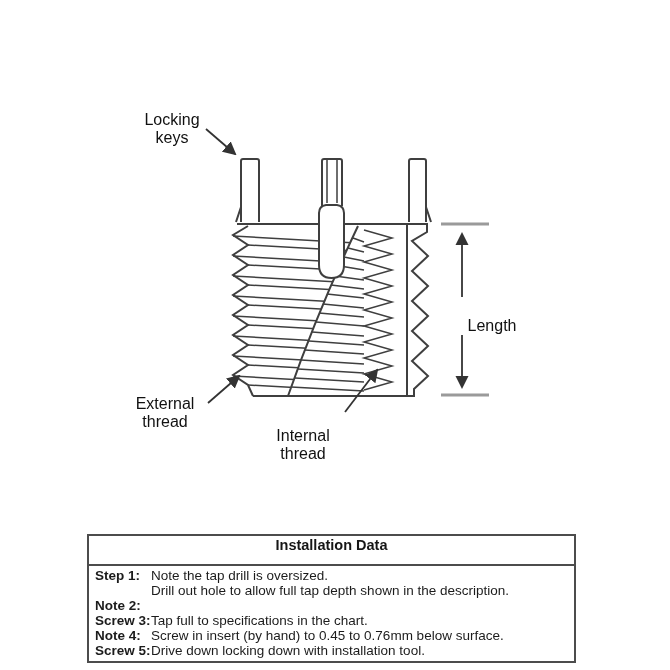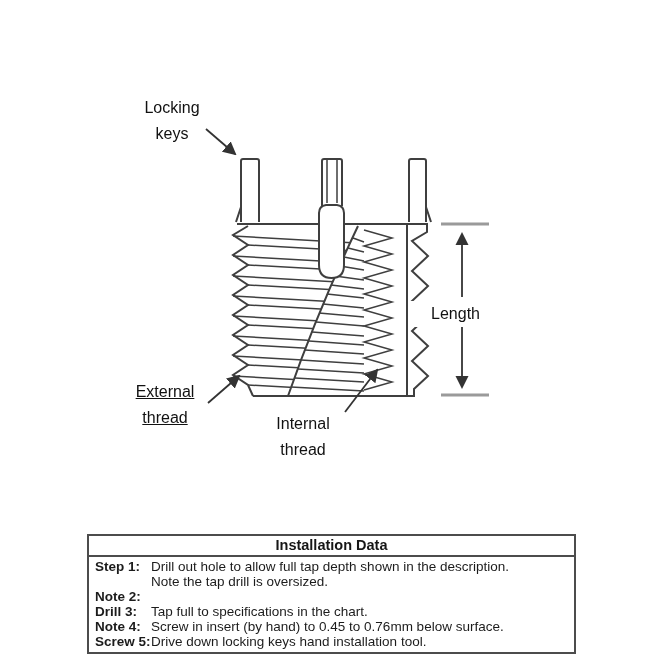--- a/index.html
+++ b/index.html
@@ -3,31 +3,31 @@
 <meta charset="utf-8">
 <style>
   html,body{margin:0;padding:0;}
   body{
     width:670px;height:670px;position:relative;background:#ffffff;
     font-family:"Liberation Sans",sans-serif;color:#111;overflow:hidden;
   }
   .stage{position:absolute;inset:0;}
   svg{position:absolute;left:0;top:0;}
   .lbl{
-    position:absolute;font-size:16px;line-height:26px;color:#111;
-    text-align:center;white-space:pre-line;
+    position:absolute;font-size:16px;line-height:18px;color:#111;
+    text-align:center;white-space:pre-line;margin-top:16px;
   }
   .lbl-length{text-align:center;background:#fff;}
   .itable{
     position:absolute;left:87px;top:534px;width:489px;
     border:2px solid #4c4c4c;background:#fff;box-sizing:border-box;
   }
   .itable-title{
     font-weight:bold;font-size:14.5px;line-height:17px;text-align:center;
-    padding:1px 0 1px 0;border-bottom:2px solid #4c4c4c;color:#161616;
+    padding:1px 0 10px 0;border-bottom:2px solid #4c4c4c;color:#161616;
   }
   .itable-body{padding:2px 3px 3px 4px;}
   .step{display:flex;font-size:13.5px;line-height:15px;color:#1c1c1c;}
   .step-label{font-weight:bold;flex:0 0 56px;width:56px;padding-left:2px;}
   .step-text{flex:1;}
 </style>
 </head>
 <body>
 
 <div class="stage">
@@ -76,47 +76,47 @@
 
     <g fill="none" stroke="#333" stroke-width="1.8">
       <path d="M206 129 L235 154" marker-end="url(#ah)"></path>
       <path d="M208 403 L239 376" marker-end="url(#ah)"></path>
       <path d="M345 412 L377 370" marker-end="url(#ah)"></path>
     </g>
   </svg>
 
   <div class="lbl" style="left:130px;top:95px;width:84px;">Locking
 keys</div>
-  <div class="lbl lbl-length" style="left:408px;top:301px;width:72px;text-align:right;">Length</div>
-  <div class="lbl" style="left:122px;top:379px;width:86px;text-decoration:underline;">External
+  <div class="lbl lbl-length" style="left:456px;top:301px;width:72px;">Length</div>
+  <div class="lbl" style="left:122px;top:379px;width:86px;">External
 thread</div>
   <div class="lbl" style="left:260px;top:411px;width:86px;">Internal
 thread</div>
 
   <div class="itable">
     <div class="itable-title">Installation Data</div>
     <div class="itable-body">
       <div class="step">
         <span class="step-label">Step 1:</span>
         <span class="step-text">
+          <span style="display:block">Note the tap drill is oversized.</span>
           <span style="display:block">Drill out hole to allow full tap depth shown in the description.</span>
-          <span style="display:block">Note the tap drill is oversized.</span>
         </span>
       </div>
       <div class="step">
         <span class="step-label">Note 2:</span>
       </div>
       <div class="step">
-        <span class="step-label">Drill 3:</span>
+        <span class="step-label">Screw 3:</span>
         <span class="step-text">Tap full to specifications in the chart.</span>
       </div>
       <div class="step">
         <span class="step-label">Note 4:</span>
         <span class="step-text">Screw in insert (by hand) to 0.45 to 0.76mm below surface.</span>
       </div>
       <div class="step">
         <span class="step-label">Screw 5:</span>
-        <span class="step-text">Drive down locking keys hand installation tool.</span>
+        <span class="step-text">Drive down locking down with installation tool.</span>
       </div>
     </div>
   </div>
 
 </div>
 
 </body></html>

